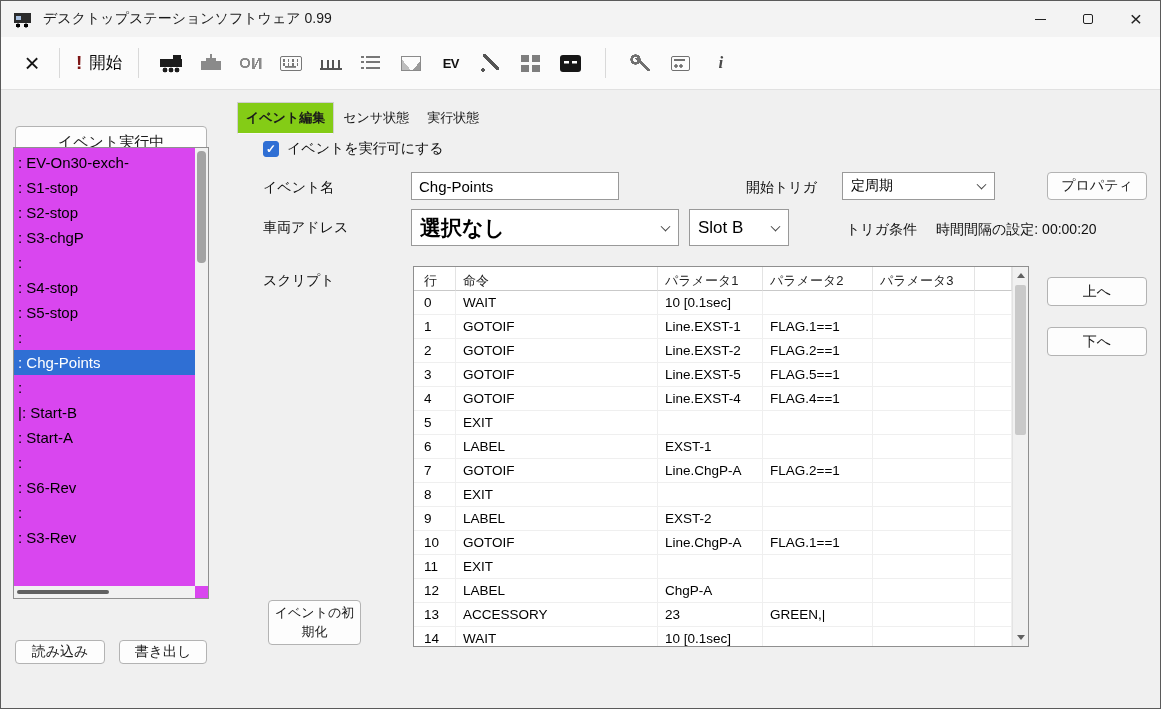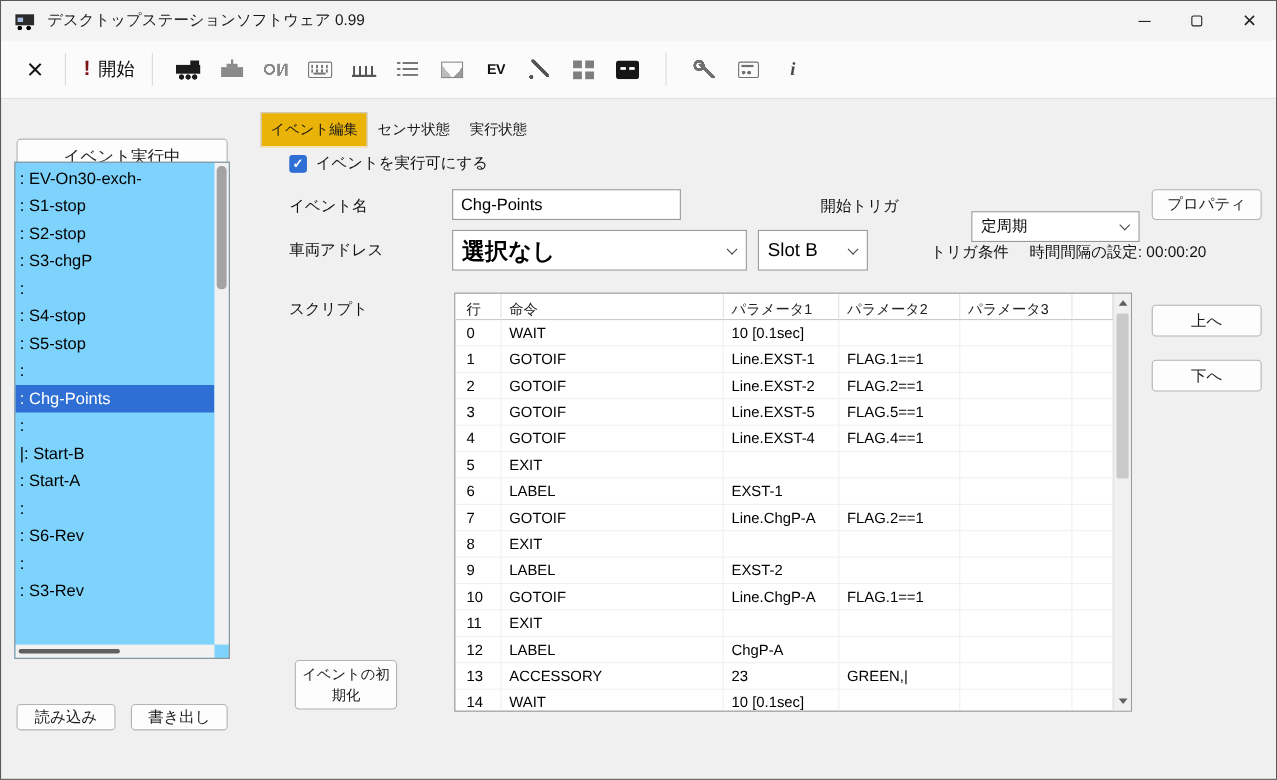--- a/index.html
+++ b/index.html
@@ -83,36 +83,36 @@
 
   
   .bodyarea{position:absolute;left:0;top:89px;right:0;bottom:24px;}
 
   .btn{background:#fdfdfd;border:1px solid #b3b3b3;border-radius:4px;color:#1a1a1a;
     display:flex;align-items:center;justify-content:center;font-family:inherit;}
 
   
   .sidebar{position:absolute;left:0;top:0;width:224px;height:100%;}
   .sidebar-header{position:absolute;left:14px;top:12px;width:192px;height:33px;font-size:15px;margin-top:24px;}
-  .listbox{position:absolute;left:12px;top:57px;width:196px;height:452px;background:#7dd3fc;border:1px solid #8f8f8f;overflow:hidden;}
+  .listbox{position:absolute;left:12px;top:57px;width:196px;height:452px;background:#d946ef;border:1px solid #8f8f8f;overflow:hidden;}
   .list-items{position:absolute;left:0;top:2px;right:13px;bottom:12px;overflow:hidden;}
   .list-item{height:25px;line-height:25px;font-size:15px;padding-left:4px;white-space:nowrap;color:#000;overflow:hidden;}
   .list-item.selected{background:#2f6fd4;color:#fff;}
   .vscroll{position:absolute;right:0;top:0;bottom:12px;width:13px;background:#f1f1f1;}
   .vthumb{position:absolute;left:2px;right:2px;top:3px;height:112px;background:#a3a3a3;border-radius:4px;display:block;}
   .hscroll{position:absolute;left:0;right:13px;bottom:0;height:12px;background:#f1f1f1;}
   .hthumb{position:absolute;left:3px;top:4px;width:92px;height:4px;background:#606060;border-radius:2px;display:block;}
   .load-btn{position:absolute;left:14px;top:550px;width:90px;height:24px;font-size:14px;}
   .export-btn{position:absolute;left:118px;top:550px;width:88px;height:24px;font-size:14px;}
 
   
   .main{position:absolute;left:232px;top:0;right:0;height:100%;}
   .tabs{position:absolute;left:4px;top:12px;display:flex;}
   .tab{padding:6px 8px;font-size:13px;color:#1a1a1a;border:1px solid transparent;white-space:nowrap;}
-  .tab.active{background:#eab308;border-color:#cfcfcf;border-bottom-color:#f8f8f8;}
+  .tab.active{background:#84cc16;border-color:#cfcfcf;border-bottom-color:#f8f8f8;font-weight:bold;}
 
   .chk-row{position:absolute;left:30px;top:50px;display:flex;align-items:center;gap:8px;}
   .checkbox{width:16px;height:16px;border-radius:3px;border:1px solid #767676;background:#fff;
     display:flex;align-items:center;justify-content:center;}
   .checkbox.checked{background:#2f6fd4;border-color:#2f6fd4;}
   .checkbox.checked::after{content:"✓";color:#fff;font-size:12px;font-weight:700;line-height:1;}
   .chk-label{font-size:14px;color:#111;}
 
   .form-label{position:absolute;font-size:14px;color:#111;white-space:nowrap;}
   .lbl-event-name{left:30px;top:89px;}
@@ -121,21 +121,21 @@
   .lbl-trigger-cond{left:613px;top:131px;}
   .lbl-script{left:30px;top:182px;}
   .trigger-interval{position:absolute;left:703px;top:131px;font-size:14px;color:#111;white-space:nowrap;}
 
   .event-name-input{position:absolute;left:178px;top:82px;width:208px;height:28px;border:1px solid #999;
     background:#fff;font-size:15px;padding:0 7px;font-family:inherit;color:#000;}
   .select{position:absolute;background:#fff;border:1px solid #999;display:flex;align-items:center;
     padding:0 24px 0 8px;white-space:nowrap;overflow:hidden;}
   .chev{position:absolute;right:9px;top:50%;width:7px;height:7px;border-right:1.5px solid #444;
     border-bottom:1.5px solid #444;transform:translateY(-70%) rotate(45deg);}
-  .trigger-select{left:650px;top:82px;width:153px;height:28px;font-size:14px;margin-top:20px;}
+  .trigger-select{left:609px;top:82px;width:153px;height:28px;font-size:14px;}
   .vehicle-select{left:178px;top:119px;width:268px;height:37px;font-size:21px;font-weight:700;}
   .slot-select{left:456px;top:119px;width:100px;height:37px;font-size:17px;}
   .properties-btn{position:absolute;left:814px;top:82px;width:100px;height:28px;font-size:14px;}
   .up-btn{position:absolute;left:814px;top:187px;width:100px;height:29px;font-size:14px;text-align:right;}
   .down-btn{position:absolute;left:814px;top:237px;width:100px;height:29px;font-size:14px;}
   .init-btn{position:absolute;left:35px;top:510px;width:93px;height:45px;font-size:13px;line-height:1.4;
     text-align:center;padding:4px;}
 
   
   .script-table{position:absolute;left:180px;top:176px;width:616px;height:381px;background:#fff;

